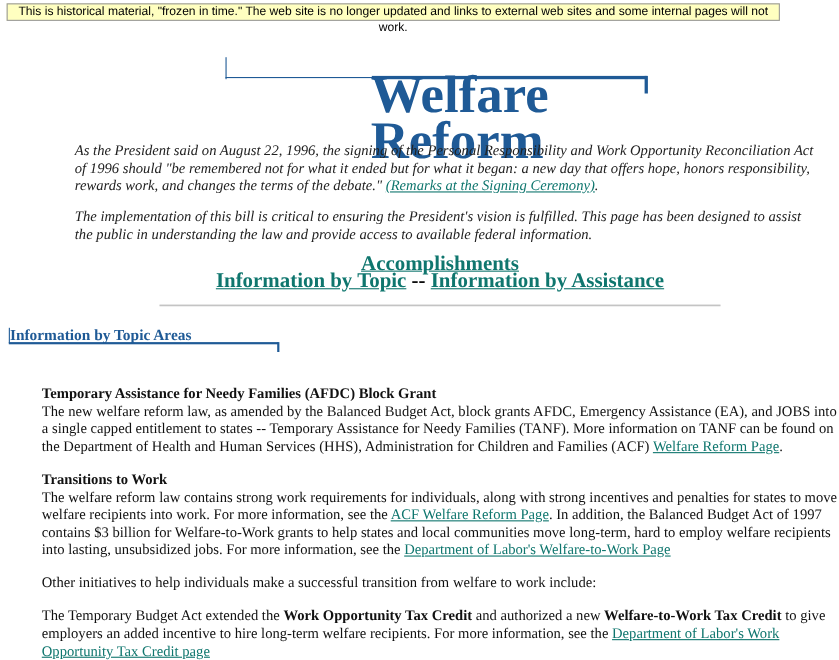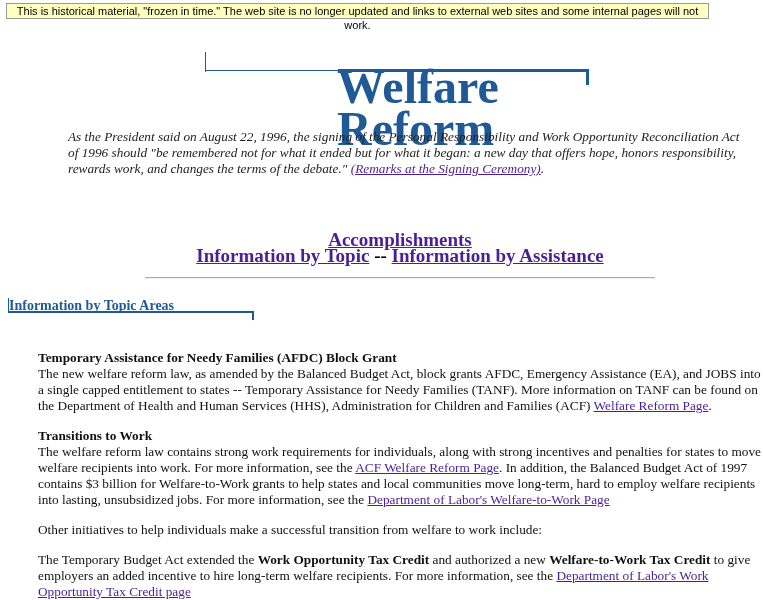--- a/index.html
+++ b/index.html
@@ -7,21 +7,21 @@
   .notice { position: absolute; left: 6px; top: 3px; width: 703px; height: 16px; background: #ffffc0; border: 1px solid #999; box-sizing: border-box; font-family: "Liberation Sans", sans-serif; font-size: 11px; line-height: 14px; text-align: center; color: #000; }
   .logo { position: absolute; left: 205px; top: 48px; width: 390px; height: 60px; }
   .logo .l1 { position: absolute; left: 4px; top: 0; font-family: "Liberation Serif", serif; font-weight: bold; font-size: 21px; color: #1f5a96; line-height: 24px; }
   .logo .bar1 { position: absolute; left: 0; top: 4px; width: 1px; height: 20px; background: #1f5a96; }
   .logo .under1 { position: absolute; left: 0; top: 22px; width: 135px; height: 1px; background: #1f5a96; }
   .logo .under2 { position: absolute; left: 133px; top: 21px; width: 250px; height: 3px; background: #1f5a96; }
   .logo .bar2 { position: absolute; left: 381px; top: 21px; width: 3px; height: 16px; background: #1f5a96; }
   .logo .l2 { position: absolute; left: 132px; top: 18px; font-family: "Liberation Serif", serif; font-weight: bold; font-size: 48px; color: #1f5a96; line-height: 42px; }
   .intro { position: absolute; left: 68px; top: 129px; width: 672px; font-style: italic; font-size: 13.3px; line-height: 16px; color: #222; }
   .intro p { margin: 0 0 12px 0; }
-  a { color: #4c1d95; text-decoration: underline; }
+  a { color: #0f766e; text-decoration: underline; }
   .nav { position: absolute; left: 145px; top: 232px; width: 510px; text-align: center; font-weight: bold; font-size: 19px; line-height: 16px; }
   .hr { position: absolute; left: 145px; top: 277px; width: 510px; height: 0; border-top: 1px solid #aaa; border-bottom: 1px solid #eee; }
   .section { position: absolute; left: 8px; top: 296px; width: 250px; height: 26px; }
   .section .bar { position: absolute; left: 0; top: 2px; width: 1px; height: 14px; background: #1f5a96; }
   .section .txt { position: absolute; left: 1px; top: 1px; font-weight: bold; font-size: 14px; color: #1f5a96; line-height: 18px; }
   .section .under { position: absolute; left: 0; top: 15px; width: 245px; height: 2px; background: #1f5a96; }
   .section .tick { position: absolute; left: 244px; top: 15px; width: 2px; height: 9px; background: #1f5a96; }
   .content { position: absolute; left: 38px; top: 350px; width: 725px; font-size: 13.3px; line-height: 16px; color: #111; }
   .content p { margin: 0 0 14px 0; }
   .content h4 { margin: 0; font-size: 13.3px; font-weight: bold; }
@@ -34,20 +34,21 @@
 <div class="logo">
   <div class="bar1"></div>
   <div class="under1"></div>
   <div class="under2"></div>
   <div class="bar2"></div>
   <div class="l2">Welfare Reform</div>
 </div>
 
 <div class="intro">
   <p><span>As the President said on August 22, 1996, the signing of the Personal Responsibility and Work Opportunity Reconciliation Act of 1996 should "be remembered not for what it ended but for what it began: a new day that offers hope, honors responsibility, rewards work, and changes the terms of the debate." </span><a href="#">(Remarks at the Signing Ceremony)</a><span>.</span></p>
+  <p>The implementation of this bill is critical to ensuring the President's vision is fulfilled. This page has been designed to assist the public in understanding the law and provide access to available federal information.</p>
 </div>
 
 <div class="nav">
   <div><a href="#">Accomplishments</a></div>
   <div><a href="#">Information by Topic</a><span style="color:#000"> -- </span><a href="#">Information by Assistance</a></div>
 </div>
 
 <div class="hr"></div>
 
 <div class="section">

